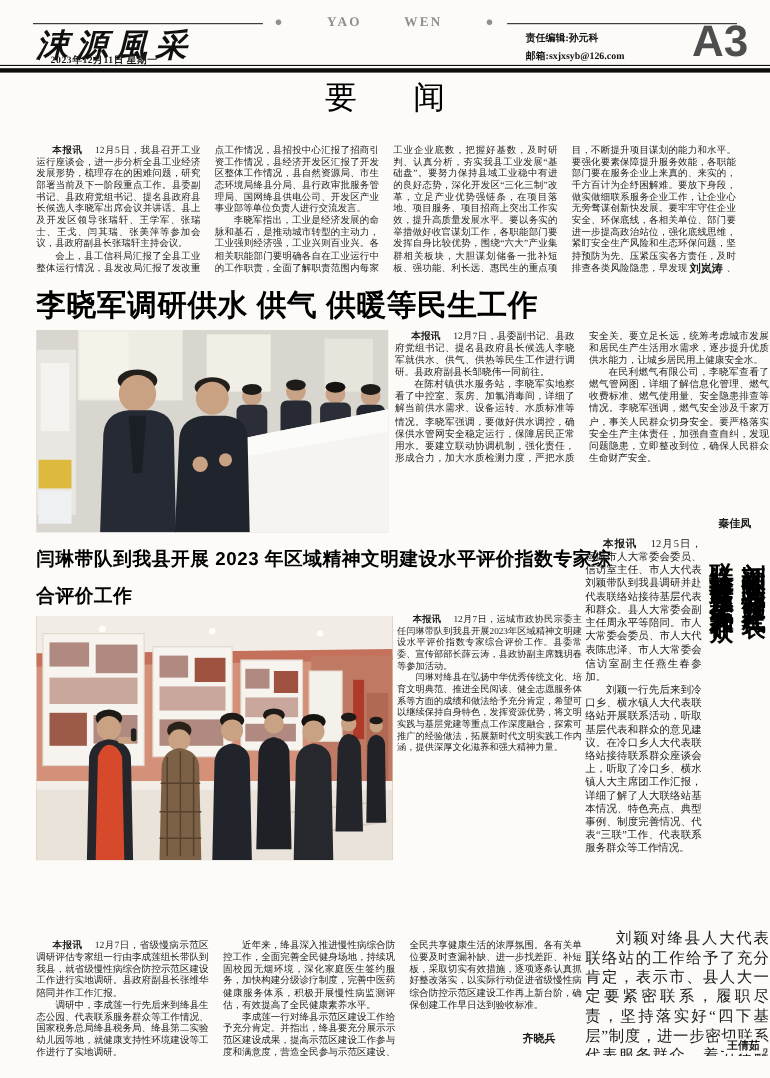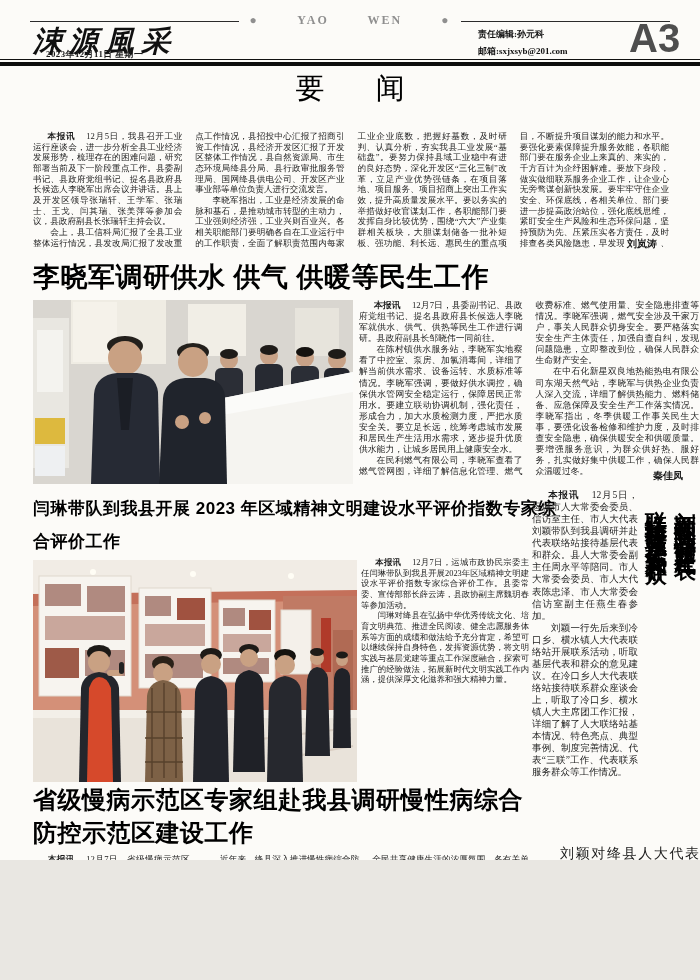--- a/index.html
+++ b/index.html
@@ -1,18 +1,18 @@
 <!DOCTYPE html>
 <html><head>
 <meta charset="utf-8">
 <style>
   * { margin:0; padding:0; box-sizing:border-box; }
   html,body { background:#e9e7e2; }
   .page {
-    position:relative; width:700px; height:860px; margin:0 auto;
+    position:relative; width:700px; height:980px; margin:0 auto;
     background:#fcfbf8; color:#1b1b1b; overflow:hidden;
     font-family:"Liberation Serif","DejaVu Serif",serif;
   }
   .abs { position:absolute; }
 
   
   .top-rule { top:21px; left:30px; width:640px; border-top:1.5px solid #2b2b2b; }
   .pinyin-row { top:13px; left:0; width:700px; text-align:center;
     font-family:"Liberation Serif",serif; font-weight:bold; font-size:12px;
     color:#8f8f8f; letter-spacing:2px; }
@@ -82,21 +82,21 @@
 
   <div class="abs top-rule"></div>
   <div class="abs pinyin-row">
     <span class="wrap"><span>●</span> <span>YAO WEN</span> <span>●</span></span>
   </div>
   <div class="abs paper-title">涑源風采</div>
   <div class="abs paper-date">2023年12月11日 星期一</div>
   <div class="abs section-title">要 闻</div>
   <div class="abs editor-box">
     <div>责任编辑:孙元科</div>
-    <div>邮箱:sxjxsyb@201.com</div>
+    <div>邮箱:sxjxsyb@126.com</div>
   </div>
   <div class="abs page-no">A3</div>
   <div class="abs rule-thin"></div>
   <div class="abs rule-thick"></div>
 
   <div class="abs bt body-a">
     <p class="lead-p"><b class="byline">本报讯</b><span>12月5日，我县召开工业运行座谈会，进一步分析全县工业经济发展形势，梳理存在的困难问题，研究部署当前及下一阶段重点工作。县委副书记、县政府党组书记、提名县政府县长候选人李晓军出席会议并讲话。县上及开发区领导张瑞轩、王学军、张瑞士、王戈、闫其瑞、张美萍等参加会议，县政府副县长张瑞轩主持会议。</span></p>
     <p>会上，县工信科局汇报了全县工业整体运行情况，县发改局汇报了发改重点工作情况，县招投中心汇报了招商引资工作情况，县经济开发区汇报了开发区整体工作情况，县自然资源局、市生态环境局绛县分局、县行政审批服务管理局、国网绛县供电公司、开发区产业事业部等单位负责人进行交流发言。</p>
     <p>李晓军指出，工业是经济发展的命脉和基石，是推动城市转型的主动力，工业强则经济强，工业兴则百业兴。各相关职能部门要明确各自在工业运行中的工作职责，全面了解职责范围内每家工业企业底数，把握好基数，及时研判、认真分析，夯实我县工业发展“基础盘”。要努力保持县域工业稳中有进的良好态势，深化开发区“三化三制”改革，立足产业优势强链条，在项目落地、项目服务、项目招商上突出工作实效，提升高质量发展水平。要以务实的举措做好收官谋划工作，各职能部门要发挥自身比较优势，围绕“六大”产业集群相关板块，大胆谋划储备一批补短板、强功能、利长远、惠民生的重点项目，不断提升项目谋划的能力和水平。要强化要素保障提升服务效能，各职能部门要在服务企业上来真的、来实的，千方百计为企纾困解难。要放下身段，做实做细联系服务企业工作，让企业心无旁骛谋创新快发展。要牢牢守住企业安全、环保底线，各相关单位、部门要进一步提高政治站位，强化底线思维，紧盯安全生产风险和生态环保问题，坚持预防为先、压紧压实各方责任，及时排查各类风险隐患，早发现、早预警、早处置，力促全县工业经济绿色安全可持续发展。</p>
   </div>
@@ -140,21 +140,20 @@
       <path d="M126 184 L130 98 Q132 80 152 78 L172 78 Q190 80 192 96 L194 184 Z" fill="#20242c"></path>
       <circle cx="149" cy="122" r="7" fill="#c9a183"></circle>
       <circle cx="172" cy="118" r="6" fill="#c9a183"></circle>
     </svg>
   </div>
 
   <div class="abs bt body-b">
     <p class="lead-p"><b class="byline">本报讯</b><span>12月7日，县委副书记、县政府党组书记、提名县政府县长候选人李晓军就供水、供气、供热等民生工作进行调研。县政府副县长邹晓伟一同前往。</span></p>
     <p>在陈村镇供水服务站，李晓军实地察看了中控室、泵房、加氯消毒间，详细了解当前供水需求、设备运转、水质标准等情况。李晓军强调，要做好供水调控，确保供水管网安全稳定运行，保障居民正常用水。要建立联动协调机制，强化责任，形成合力，加大水质检测力度，严把水质安全关。要立足长远，统筹考虑城市发展和居民生产生活用水需求，逐步提升优质供水能力，让城乡居民用上健康安全水。</p>
     <p>在民利燃气有限公司，李晓军查看了燃气管网图，详细了解信息化管理、燃气收费标准、燃气使用量、安全隐患排查等情况。李晓军强调，燃气安全涉及千家万户，事关人民群众切身安全。要严格落实安全生产主体责任，加强自查自纠，发现问题隐患，立即整改到位，确保人民群众生命财产安全。</p>
-    <p>在中石化新星双良地热能热电有限公司东湖天然气站，李晓军与供热企业负责人深入交流，详细了解供热能力、燃料储备、应急保障及安全生产工作落实情况。李晓军指出，冬季供暖工作事关民生大事，要强化设备检修和维护力度，及时排查安全隐患，确保供暖安全和供暖质量。要增强服务意识，为群众供好热、服好务，扎实做好集中供暖工作，确保人民群众温暖过冬。</p>
 
   </div>
   <div class="abs sig sig-b">秦佳凤</div>
 
   <div class="abs hl hl-c">闫琳带队到我县开展 2023 年区域精神文明建设水平评价指数专家综合评价工作</div>
 
   <div class="abs photo photo-2">
     <svg viewBox="0 0 324 222" preserveAspectRatio="none">
       <rect width="324" height="222" fill="#d49078"></rect>
       <rect width="324" height="34" fill="#f1ece5"></rect>
@@ -215,21 +214,20 @@
         <ellipse cx="309" cy="95" rx="6" ry="3.5" fill="#1d1a17"></ellipse>
       <path d="M300 188 L301 118 Q302 109 309 108 Q316 109 317 116 L318 188 Z" fill="#202228"></path>
     </svg>
   </div>
 
   <div class="abs bt body-c">
     <p class="lead-p"><b class="byline">本报讯</b><span>12月7日，运城市政协民宗委主任闫琳带队到我县开展2023年区域精神文明建设水平评价指数专家综合评价工作。县委常委、宣传部部长薛云涛，县政协副主席魏玥春等参加活动。</span></p>
     <p>闫琳对绛县在弘扬中华优秀传统文化、培育文明典范、推进全民阅读、健全志愿服务体系等方面的成绩和做法给予充分肯定，希望可以继续保持自身特色，发挥资源优势，将文明实践与基层党建等重点工作深度融合，探索可推广的经验做法，拓展新时代文明实践工作内涵，提供深厚文化滋养和强大精神力量。</p>
   </div>
 
-  <div class="abs hl hl-d">省级慢病示范区专家组赴我县调研慢性病综合防控示范区建设工作</div>
   <div class="abs bt body-d">
     <p class="lead-p"><b class="byline">本报讯</b><span>12月7日，省级慢病示范区调研评估专家组一行由李成莲组长带队到我县，就省级慢性病综合防控示范区建设工作进行实地调研。县政府副县长张维华陪同并作工作汇报。</span></p>
     <p>调研中，李成莲一行先后来到绛县生态公园、代表联系服务群众等工作情况、国家税务总局绛县税务局、绛县第二实验幼儿园等地，就健康支持性环境建设等工作进行了实地调研。</p>
     <p>近年来，绛县深入推进慢性病综合防控工作，全面完善全民健身场地，持续巩固校园无烟环境，深化家庭医生签约服务，加快构建分级诊疗制度，完善中医药健康服务体系，积极开展慢性病监测评估，有效提高了全民健康素养水平。</p>
     <p>李成莲一行对绛县示范区建设工作给予充分肯定。并指出，绛县要充分展示示范区建设成果，提高示范区建设工作参与度和满意度，营造全民参与示范区建设、全民共享健康生活的浓厚氛围。各有关单位要及时查漏补缺、进一步找差距、补短板，采取切实有效措施，逐项逐条认真抓好整改落实，以实际行动促进省级慢性病综合防控示范区建设工作再上新台阶，确保创建工作早日达到验收标准。</p>
   </div>
   <div class="abs sig sig-d">齐晓兵</div>
 
   <div class="abs bt body-e-narrow">
     <p class="lead-p"><b class="byline">本报讯</b><span>12月5日，运城市人大常委会委员、信访室主任、市人大代表刘颖带队到我县调研并赴代表联络站接待基层代表和群众。县人大常委会副主任周永平等陪同。市人大常委会委员、市人大代表陈忠泽、市人大常委会信访室副主任燕生春参加。</span></p>

